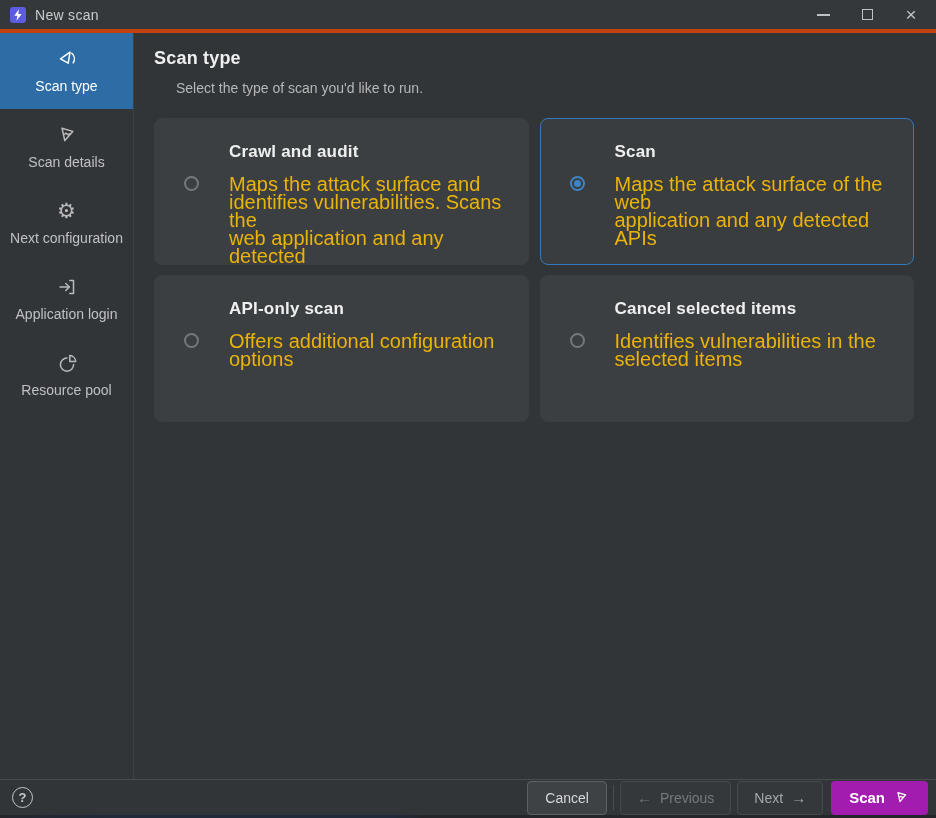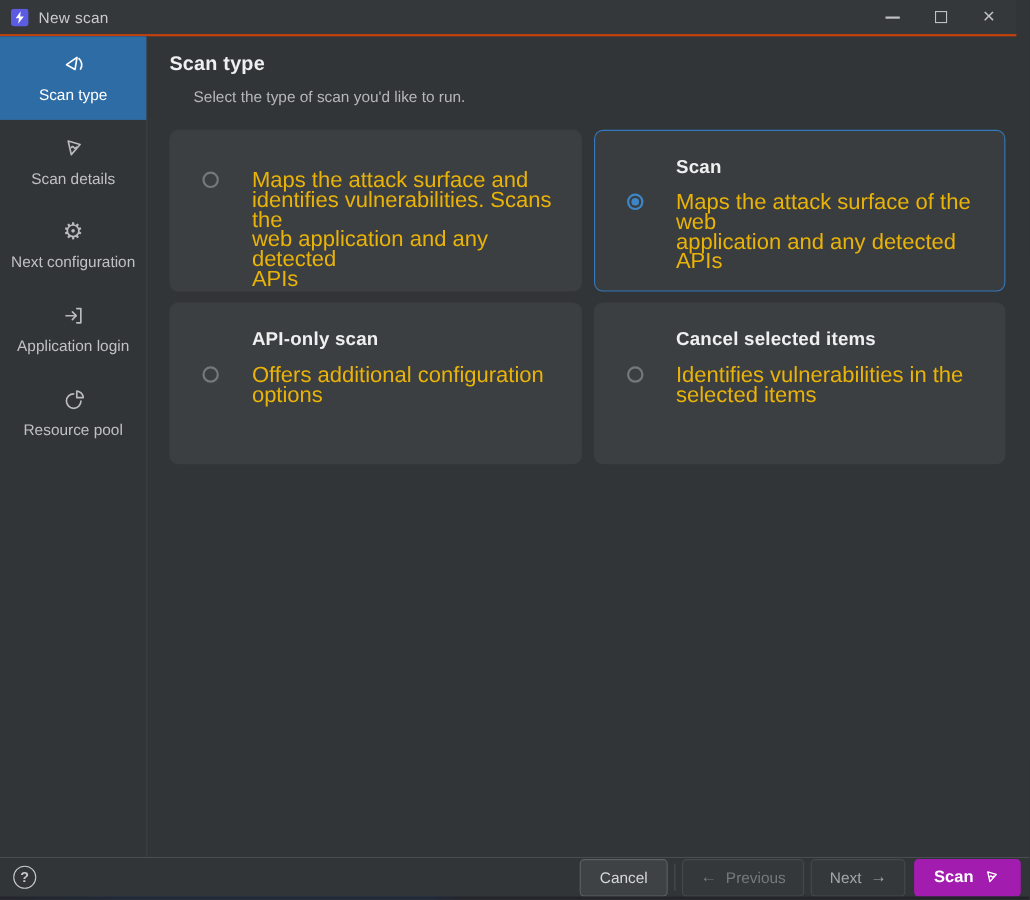--- a/index.html
+++ b/index.html
@@ -6,23 +6,23 @@
   html,body { width:936px; height:818px; }
   body {
     font-family:"Liberation Sans", sans-serif;
     background:#323538;
     overflow:hidden;
   }
   .window { position:relative; width:936px; height:818px; background:#323538; }
 
   
   .titlebar {
-    position:absolute; top:0; left:0; right:12px; height:33px;
+    position:absolute; top:0; left:0; right:0; height:33px;
     background:#35383a; display:flex; align-items:center; padding:0 10px;
-    border-bottom:2px solid #c2410c;
+    border-bottom:4px solid #c2410c;
   }
   .app-icon { width:16px; height:16px; margin-right:9px; display:flex; }
   .win-title { color:#c9cbcc; font-size:14px; letter-spacing:.3px; }
   .win-controls { margin-left:auto; display:flex; align-items:center; gap:22px; padding-right:4px; }
   .ctrl { width:22px; height:22px; display:flex; align-items:center; justify-content:center;
           background:none; border:none; cursor:pointer; }
   .ctrl-min-bar { width:13px; height:2px; background:#bfc1c3; display:block; }
   .ctrl-max-box { width:11px; height:11px; border:1.5px solid #bfc1c3; display:block; }
   .ctrl-close-x { color:#bfc1c3; font-size:19px; line-height:1; }
 
@@ -170,20 +170,21 @@
       <span class="side-label">Resource pool</span>
     </div>
   </div>
 
   <div class="main">
     <h1 class="page-title">Scan type</h1>
     <p class="page-subtitle">Select the type of scan you'd like to run.</p>
 
     <div class="cards">
       <div class="card">
+        <div class="card-title">Crawl and audit</div>
         <div class="card-body">
           <span class="radio"></span>
           <p class="desc">Maps the attack surface and
 identifies vulnerabilities. Scans the
 web application and any detected
 APIs</p>
         </div>
       </div>
       <div class="card selected">
         <div class="card-title">Scan</div>

